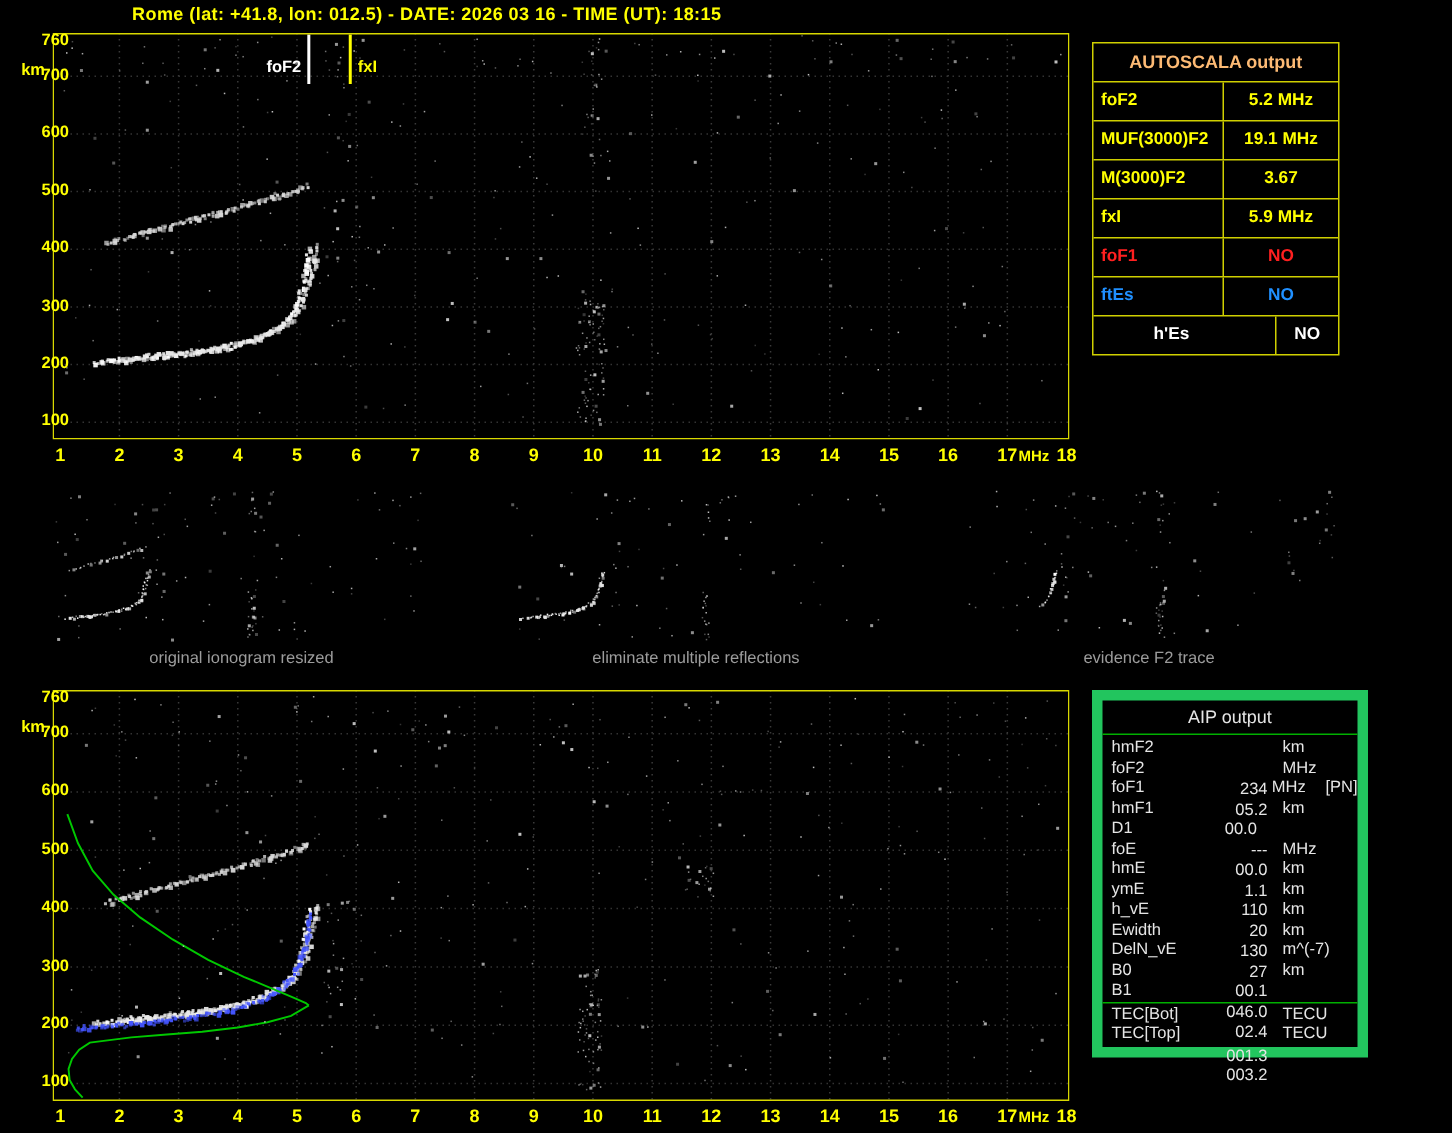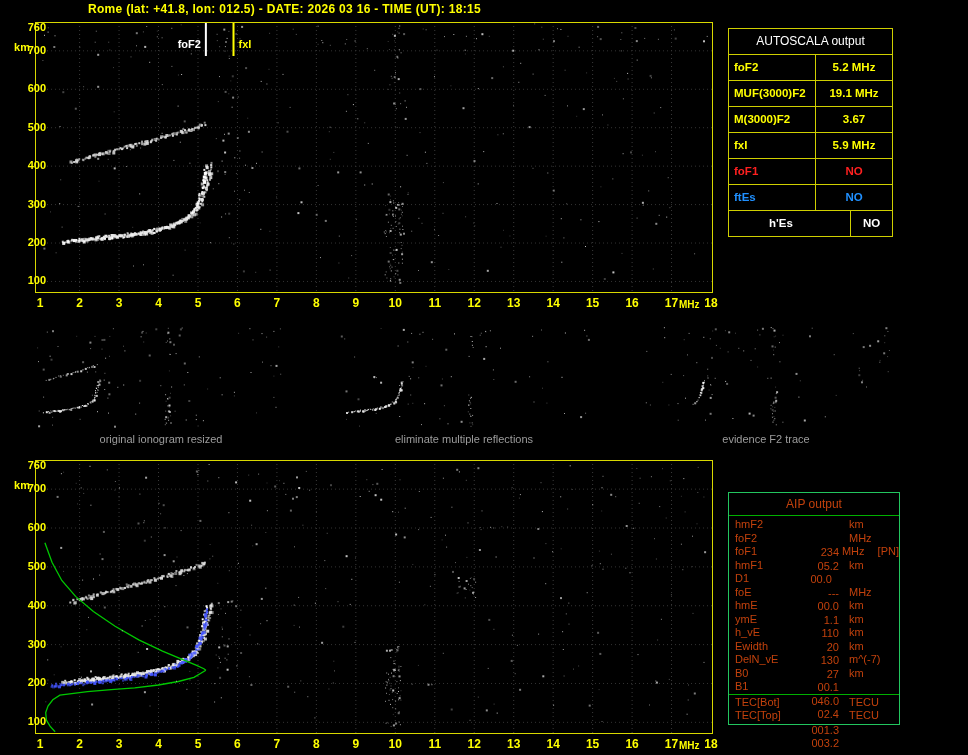--- a/index.html
+++ b/index.html
@@ -12,31 +12,31 @@
   #plot2{top:438px;height:317px;}
   .iono-svg{position:absolute;left:35px;top:22px;background:#000;display:block;}
   .xtick{position:absolute;width:22px;text-align:center;color:#ffff00;font-size:12px;font-weight:bold;}
   .ytick{position:absolute;left:20px;width:26px;text-align:right;color:#ffff00;font-size:11px;font-weight:bold;}
   .km-label{position:absolute;left:4px;top:41px;width:26px;text-align:right;color:#ffff00;font-size:11px;font-weight:bold;}
   .mhz-label{position:absolute;color:#ffff00;font-size:10px;font-weight:bold;}
   #plot1 .mhz-label{left:679px;top:299px;}
   #plot2 .mhz-label{left:679px;top:302px;}
 
   .as-table{position:absolute;left:728px;top:28px;width:163px;border:1px solid #cfcf00;background:#000;}
-  .as-header{height:25px;line-height:25px;text-align:center;color:#ffffff;font-weight:normal;font-size:12px;}
+  .as-header{height:25px;line-height:25px;text-align:center;color:#fdba74;font-weight:bold;font-size:12px;}
   .as-row{display:flex;height:25px;line-height:25px;border-top:1px solid #cfcf00;font-weight:bold;font-size:11.5px;}
   .as-label{width:81px;padding-left:5px;border-right:1px solid #cfcf00;}
   .as-value{flex:1;text-align:center;}
 
   .thumb{position:absolute;top:326px;width:252px;height:102px;background:#000;}
   #thumbbox1{left:35px;} #thumbbox2{left:338px;} #thumbbox3{left:640px;}
   .thumb-caption{position:absolute;top:433px;width:252px;text-align:center;color:#9c9c9c;font-size:11px;}
   #cap1{left:35px;} #cap2{left:338px;} #cap3{left:640px;}
 
-  .aip-table{position:absolute;left:728px;top:492px;width:170px;border:1px solid #22c55e;background:#000;color:#c2410c;}
+  .aip-table{position:absolute;left:728px;top:460px;width:170px;border:7px solid #22c55e;background:#000;color:#e5e5e5;}
   .aip-header{height:22px;line-height:22px;text-align:center;font-size:12px;border-bottom:1px solid #00b000;}
   #aip-rows{padding-top:2px;}
   .aip-row{display:flex;height:13.5px;line-height:13.5px;font-size:11px;}
   .aip-label{width:60px;padding-left:6px;white-space:nowrap;}
   .aip-val{width:44px;text-align:right;white-space:nowrap;margin-top:28px;}
   .aip-unit{width:34px;padding-left:10px;white-space:nowrap;}
   .aip-note{flex:1;padding-left:4px;white-space:nowrap;}
   .aip-tec{border-top:1px solid #00b000;padding:1px 0;}
 </style>
 </head>

